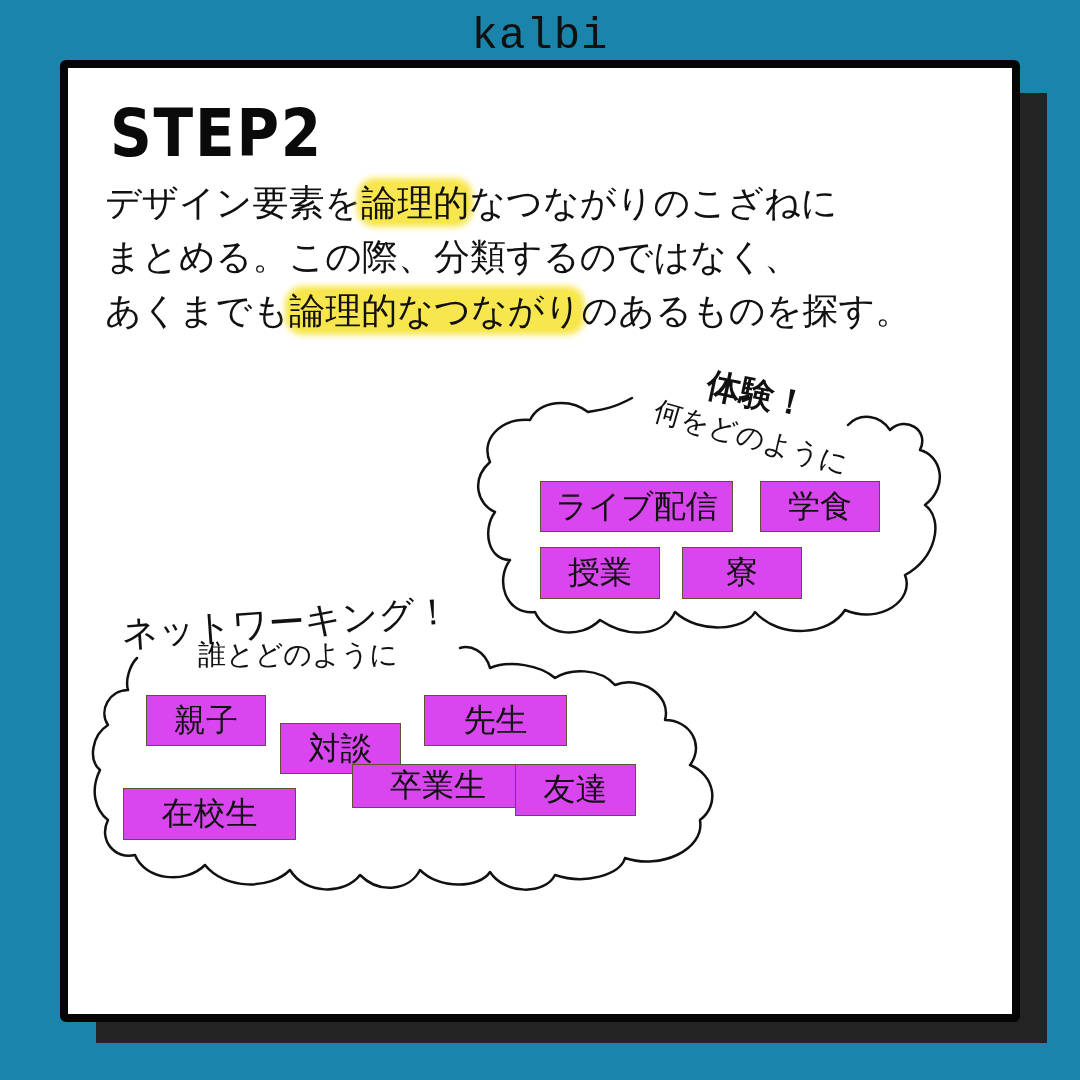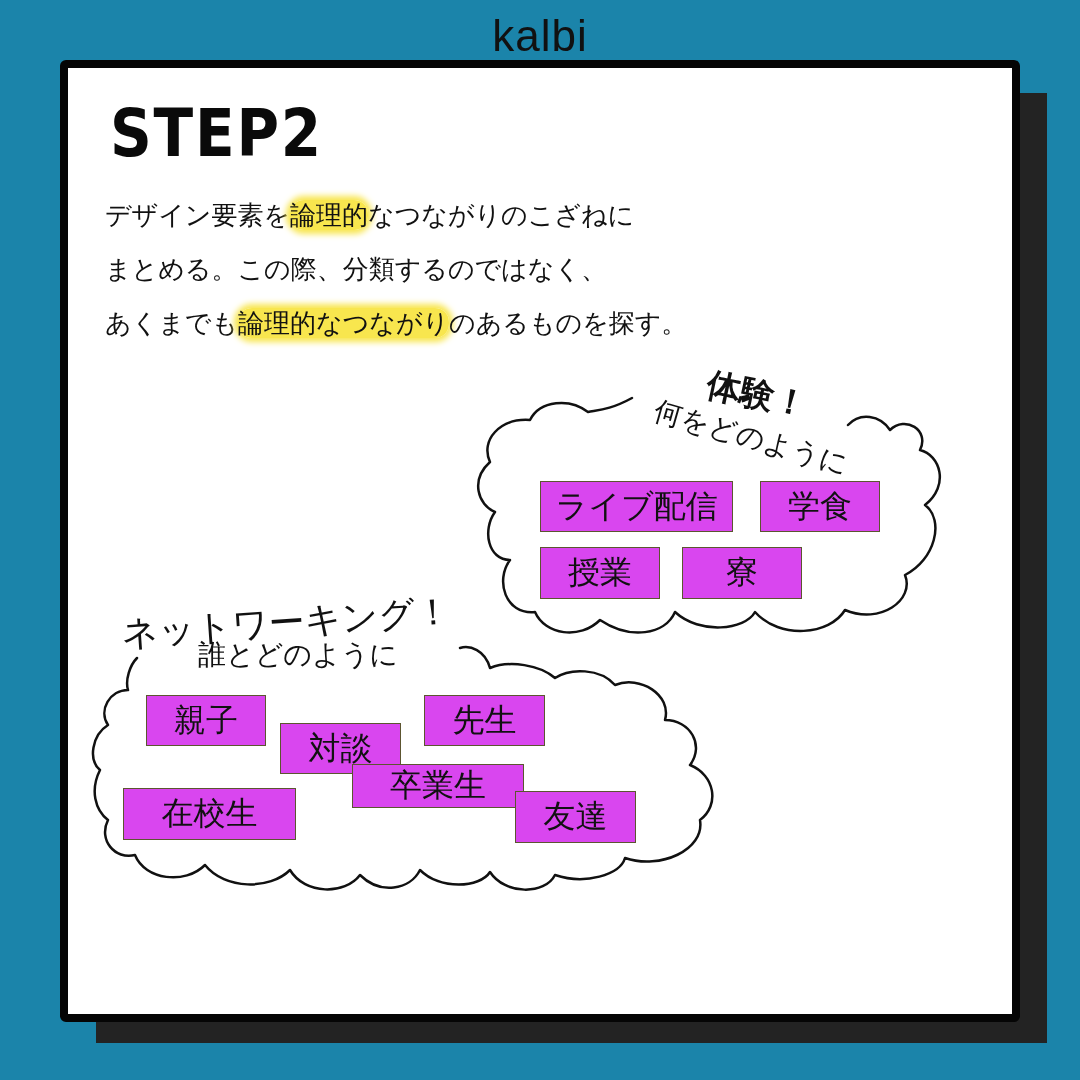--- a/index.html
+++ b/index.html
@@ -5,21 +5,21 @@
   html, body { margin: 0; padding: 0; }
   body {
     width: 1080px; height: 1080px;
     background: #1b84aa;
     position: relative; overflow: hidden;
     font-family: "DejaVu Sans", "Liberation Sans", sans-serif;
   }
   .logo {
     position: absolute; left: 0; top: 10px; width: 1080px;
     text-align: center;
-    font-family: Liberation Sans, sans-serif;
+    font-family: Liberation Mono, monospace;
     font-size: 44px; color: #111; letter-spacing: 1px;
     line-height: 52px;
   }
   .shadow {
     position: absolute; left: 96px; top: 93px;
     width: 951px; height: 950px;
     background: #232323;
   }
   .card {
     position: absolute; left: 60px; top: 60px;
@@ -28,22 +28,22 @@
     border: 8px solid #050505;
     border-radius: 6px;
   }
   .step-title {
     position: absolute; left: 110px; top: 95px;
     font-family: "DejaVu Sans", sans-serif;
     font-weight: bold; font-size: 66px; letter-spacing: 2px;
     color: #0a0a0a; transform: scaleX(0.88); transform-origin: left top;
   }
   .desc {
-    position: absolute; left: 105px; top: 188px;
-    font-size: 26px; line-height: 54px; color: #111;
+    position: absolute; left: 105px; top: 176px;
+    font-size: 36px; line-height: 54px; color: #111;
     white-space: pre;
   }
   .hl {
     background: #f8e64e;
     box-shadow: 0 0 6px 4px #f8e64e;
     border-radius: 14px;
   }
   svg.clouds { position: absolute; left: 0; top: 0; }
   .cloud-title {
     position: absolute; font-size: 34px; color: #111; white-space: nowrap;
@@ -97,16 +97,16 @@
 <div class="tag" style="left:540px; top:481px; width:193px; height:51px;">ライブ配信</div>
 <div class="tag" style="left:760px; top:481px; width:120px; height:51px;">学食</div>
 <div class="tag" style="left:540px; top:547px; width:120px; height:52px;">授業</div>
 <div class="tag" style="left:682px; top:547px; width:120px; height:52px;">寮</div>
 
 <div class="cloud-title" style="left:120px; top:610px; font-size:36px; transform:rotate(-4deg); transform-origin:left top;">ネットワーキング！</div>
 <div class="cloud-sub" style="left:198px; top:636px; font-size:28px;">誰とどのように</div>
 
 <div class="tag" style="left:146px; top:695px; width:120px; height:51px;">親子</div>
 <div class="tag" style="left:280px; top:695px; width:121px; height:51px;margin-top:28px;">対談</div>
-<div class="tag" style="left:424px; top:695px; width:121px; height:51px;">先生</div>
+<div class="tag" style="left:424px; top:695px; width:143px; height:51px;">先生</div>
 <div class="tag" style="left:123px; top:764px; width:173px; height:52px;margin-top:24px;">在校生</div>
 <div class="tag" style="left:315px; top:764px; width:172px; height:44px;margin-left:37px;">卒業生</div>
-<div class="tag" style="left:515px; top:764px; width:121px; height:52px;margin-top:27px;">友達</div>
+<div class="tag" style="left:515px; top:764px; width:121px; height:52px;">友達</div>
 
 </body></html>

